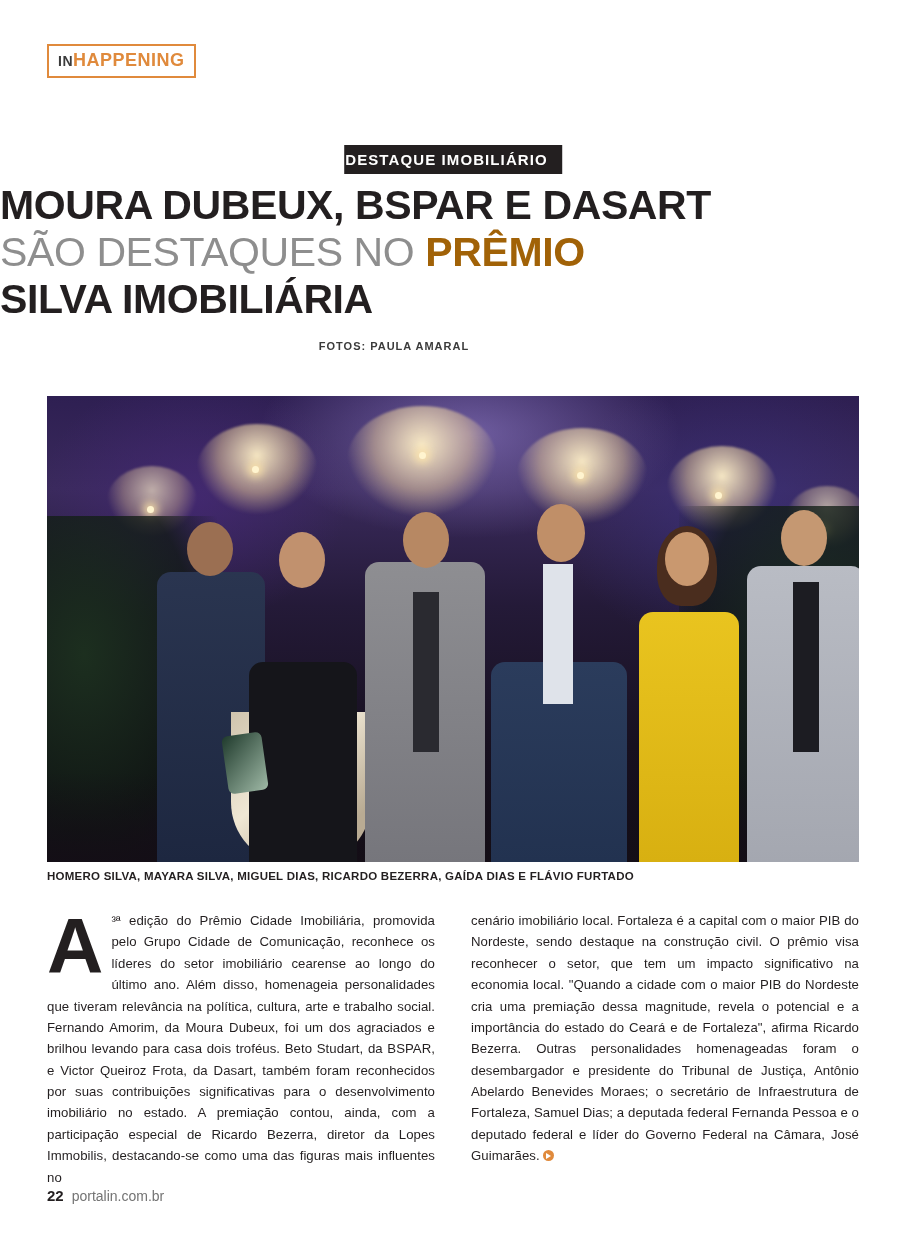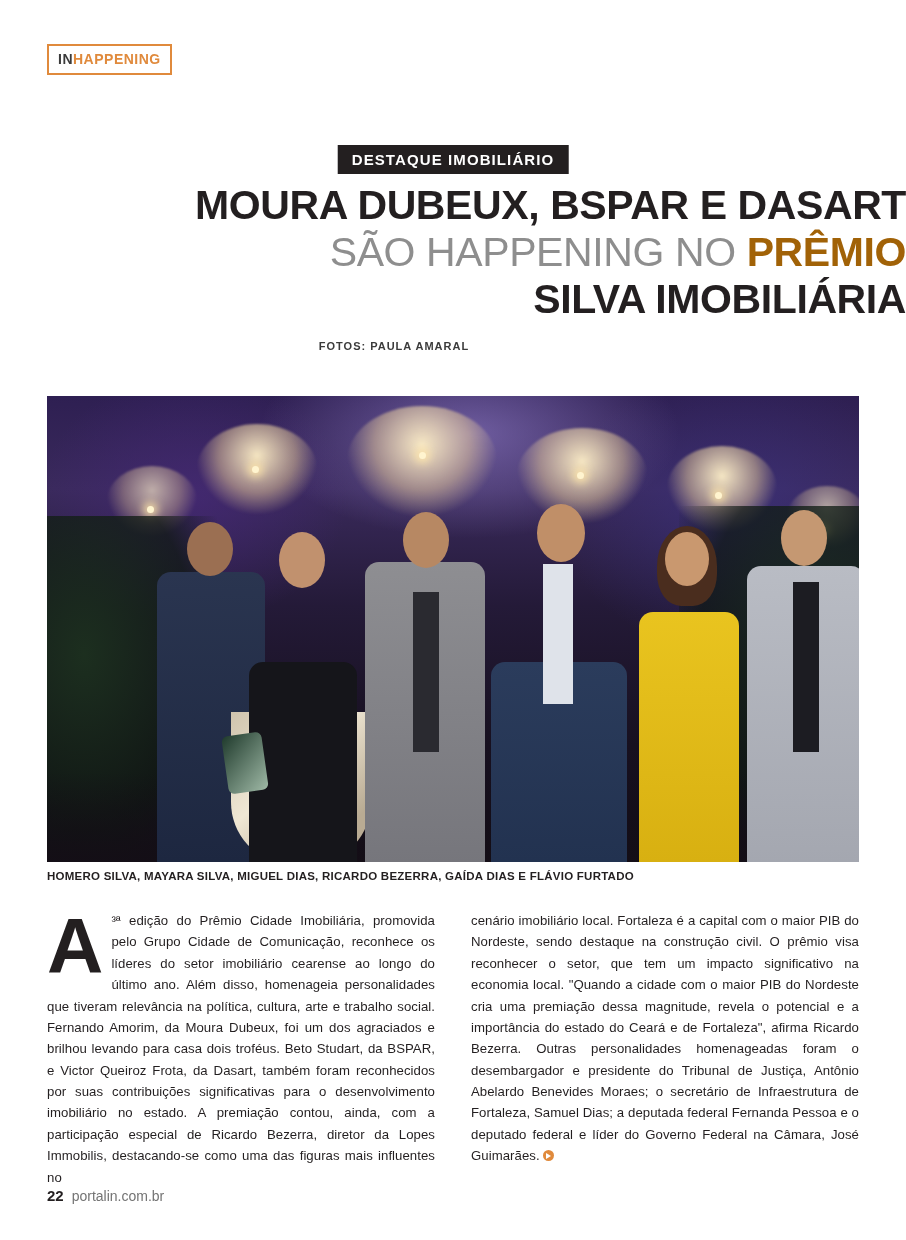--- a/index.html
+++ b/index.html
@@ -27,48 +27,48 @@
     padding: 4px 9px 5px 9px;
     display: inline-block;
   }
   .kicker .k1 {
     font-size: 14px;
     font-weight: bold;
     letter-spacing: 0.5px;
     color: #3b3b3b;
   }
   .kicker .k2 {
-    font-size: 14px;
+    font-size: 18px;
     font-weight: bold;
     letter-spacing: 0.5px;
     color: #e08a3c;
   }
 
   
   .section-label {
     position: absolute;
     left: 50%;
     transform: translateX(-50%);
     top: 145px;
     background: #231f20;
     color: #ffffff;
     font-size: 15px;
     font-weight: bold;
     letter-spacing: 1.1px;
-    padding: 6px 14px 6px 14px;
+    padding: 6px 14px 6px 1px;
     white-space: nowrap;
   }
 
   
   .headline {
     position: absolute;
     left: 0;
     top: 184px;
     width: 906px;
-    text-align: right;
+    text-align: left;
     line-height: 1.07;
   }
   .headline .l1 {
     display: block;
     font-size: 41px;
     font-weight: bold;
     color: #231f20;
     letter-spacing: -0.4px;
   }
   .headline .l2 {
@@ -285,21 +285,21 @@
   <div class="rule-left"></div>
 
   <div class="kicker">
     <span class="k1">IN</span><span class="k2">HAPPENING</span>
   </div>
 
   <div class="section-label">DESTAQUE IMOBILIÁRIO</div>
 
   <div class="headline">
     <span class="l1">MOURA DUBEUX, BSPAR E DASART</span>
-    <span class="l2"><span class="light">SÃO HAPPENING NO </span><span class="bold">PRÊMIO</span></span>
+    <span class="l2"><span class="light">SÃO DESTAQUES NO </span><span class="bold">PRÊMIO</span></span>
     <span class="l3">SILVA IMOBILIÁRIA</span>
   </div>
 
   <div class="credit">FOTOS: PAULA AMARAL</div>
 
   <div class="photo-wrap">
     <div class="photo">
       <div class="chand c1"></div>
       <div class="chand c2"></div>
       <div class="chand c3"></div>

